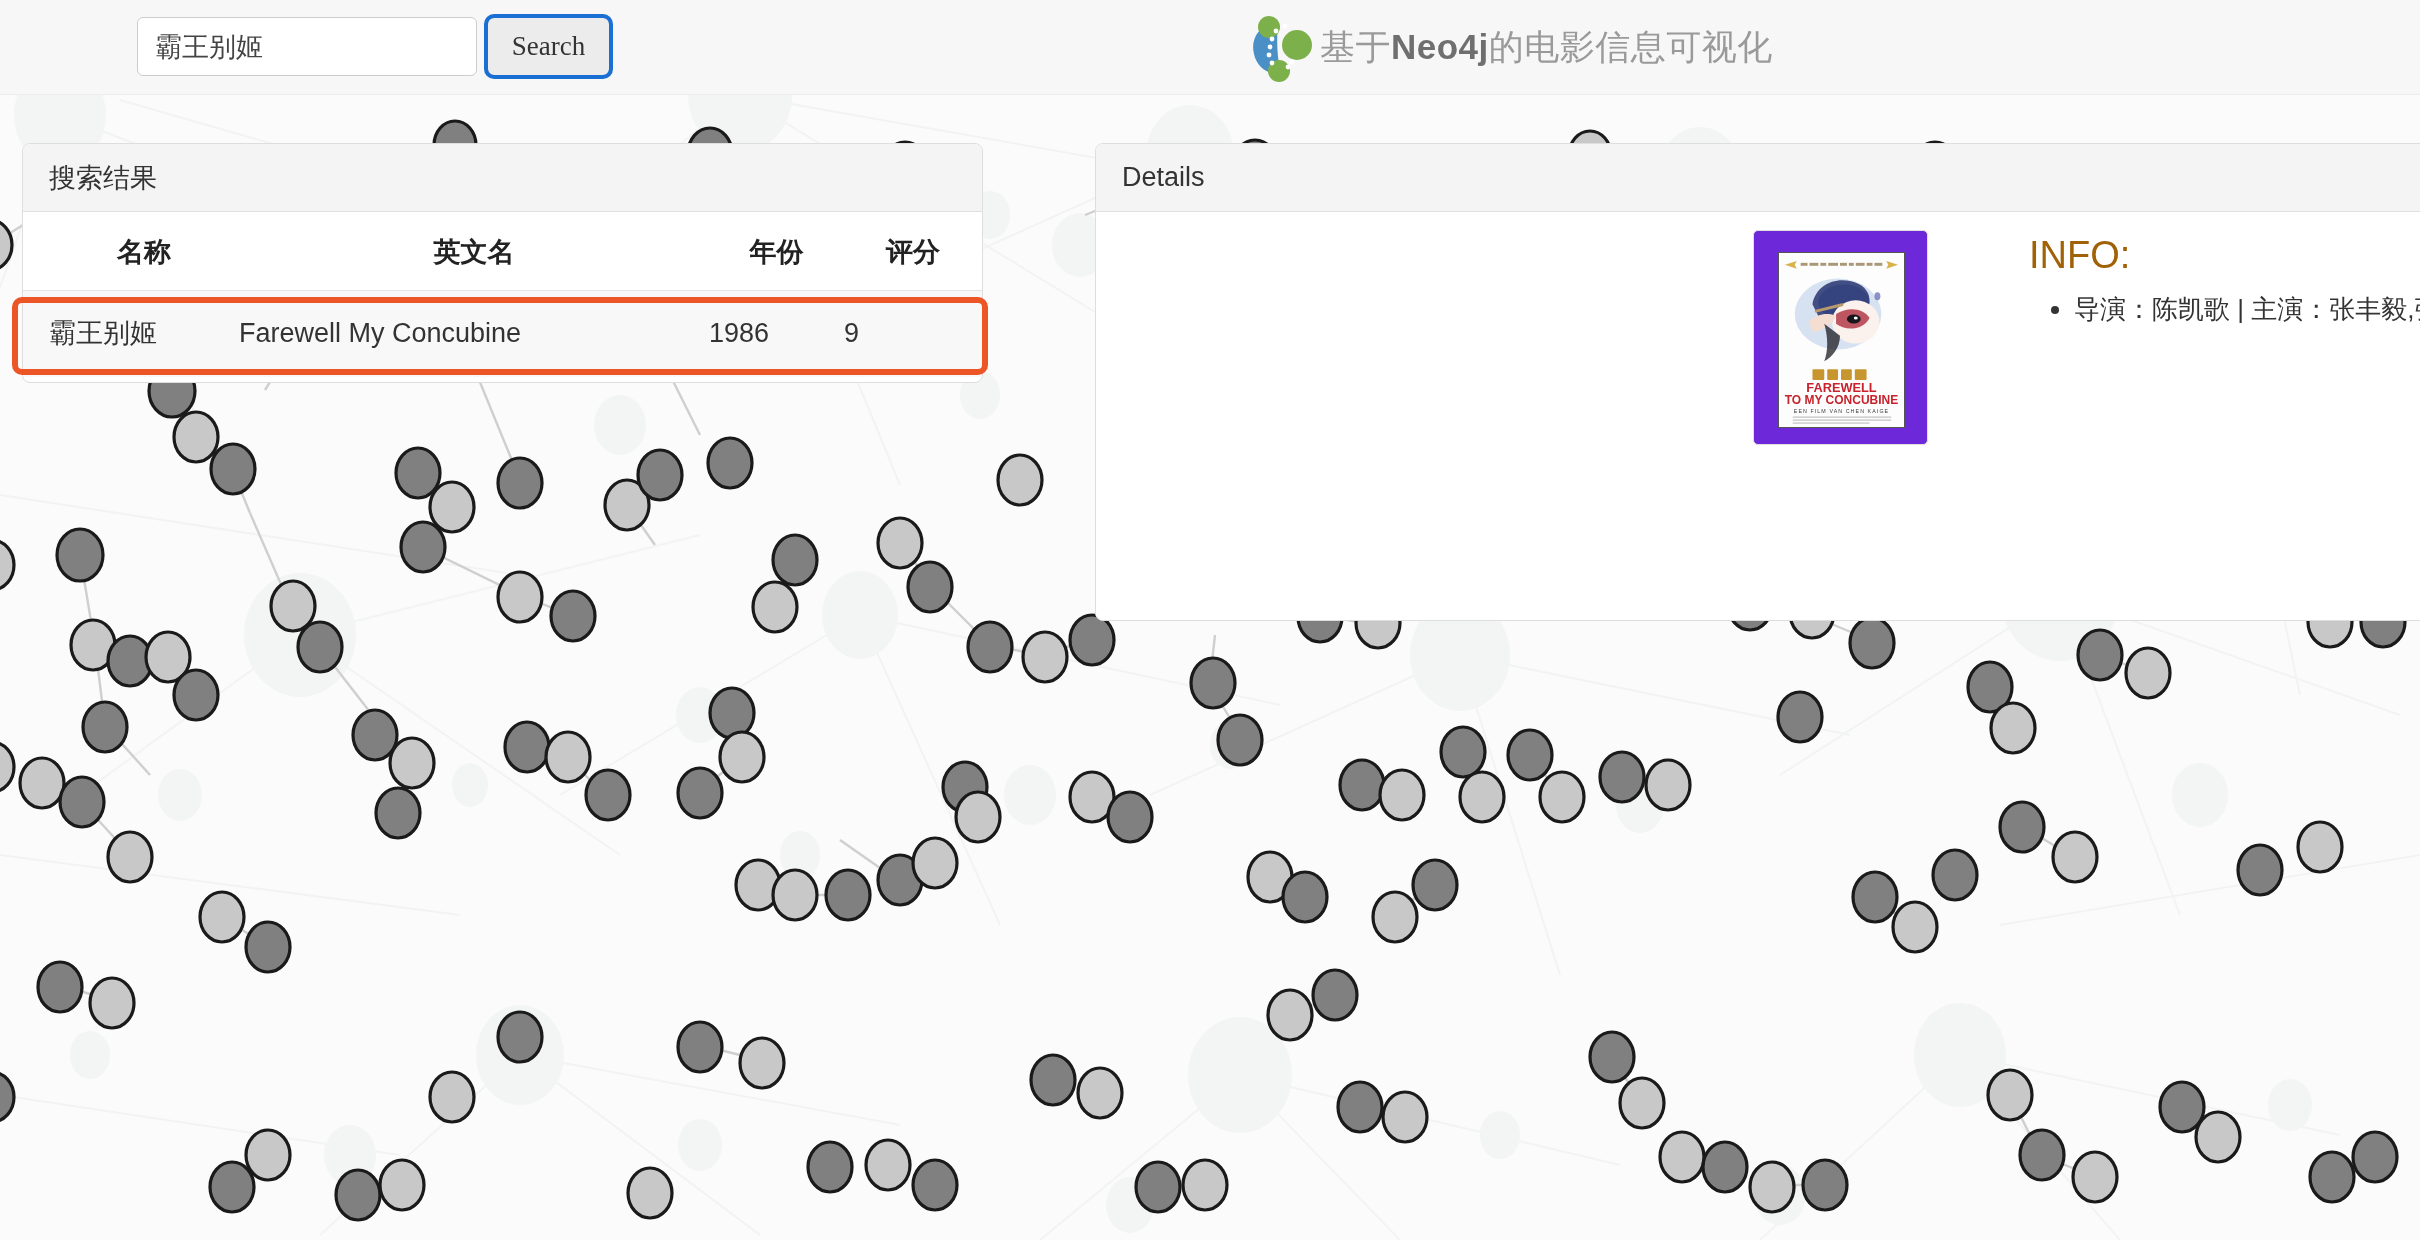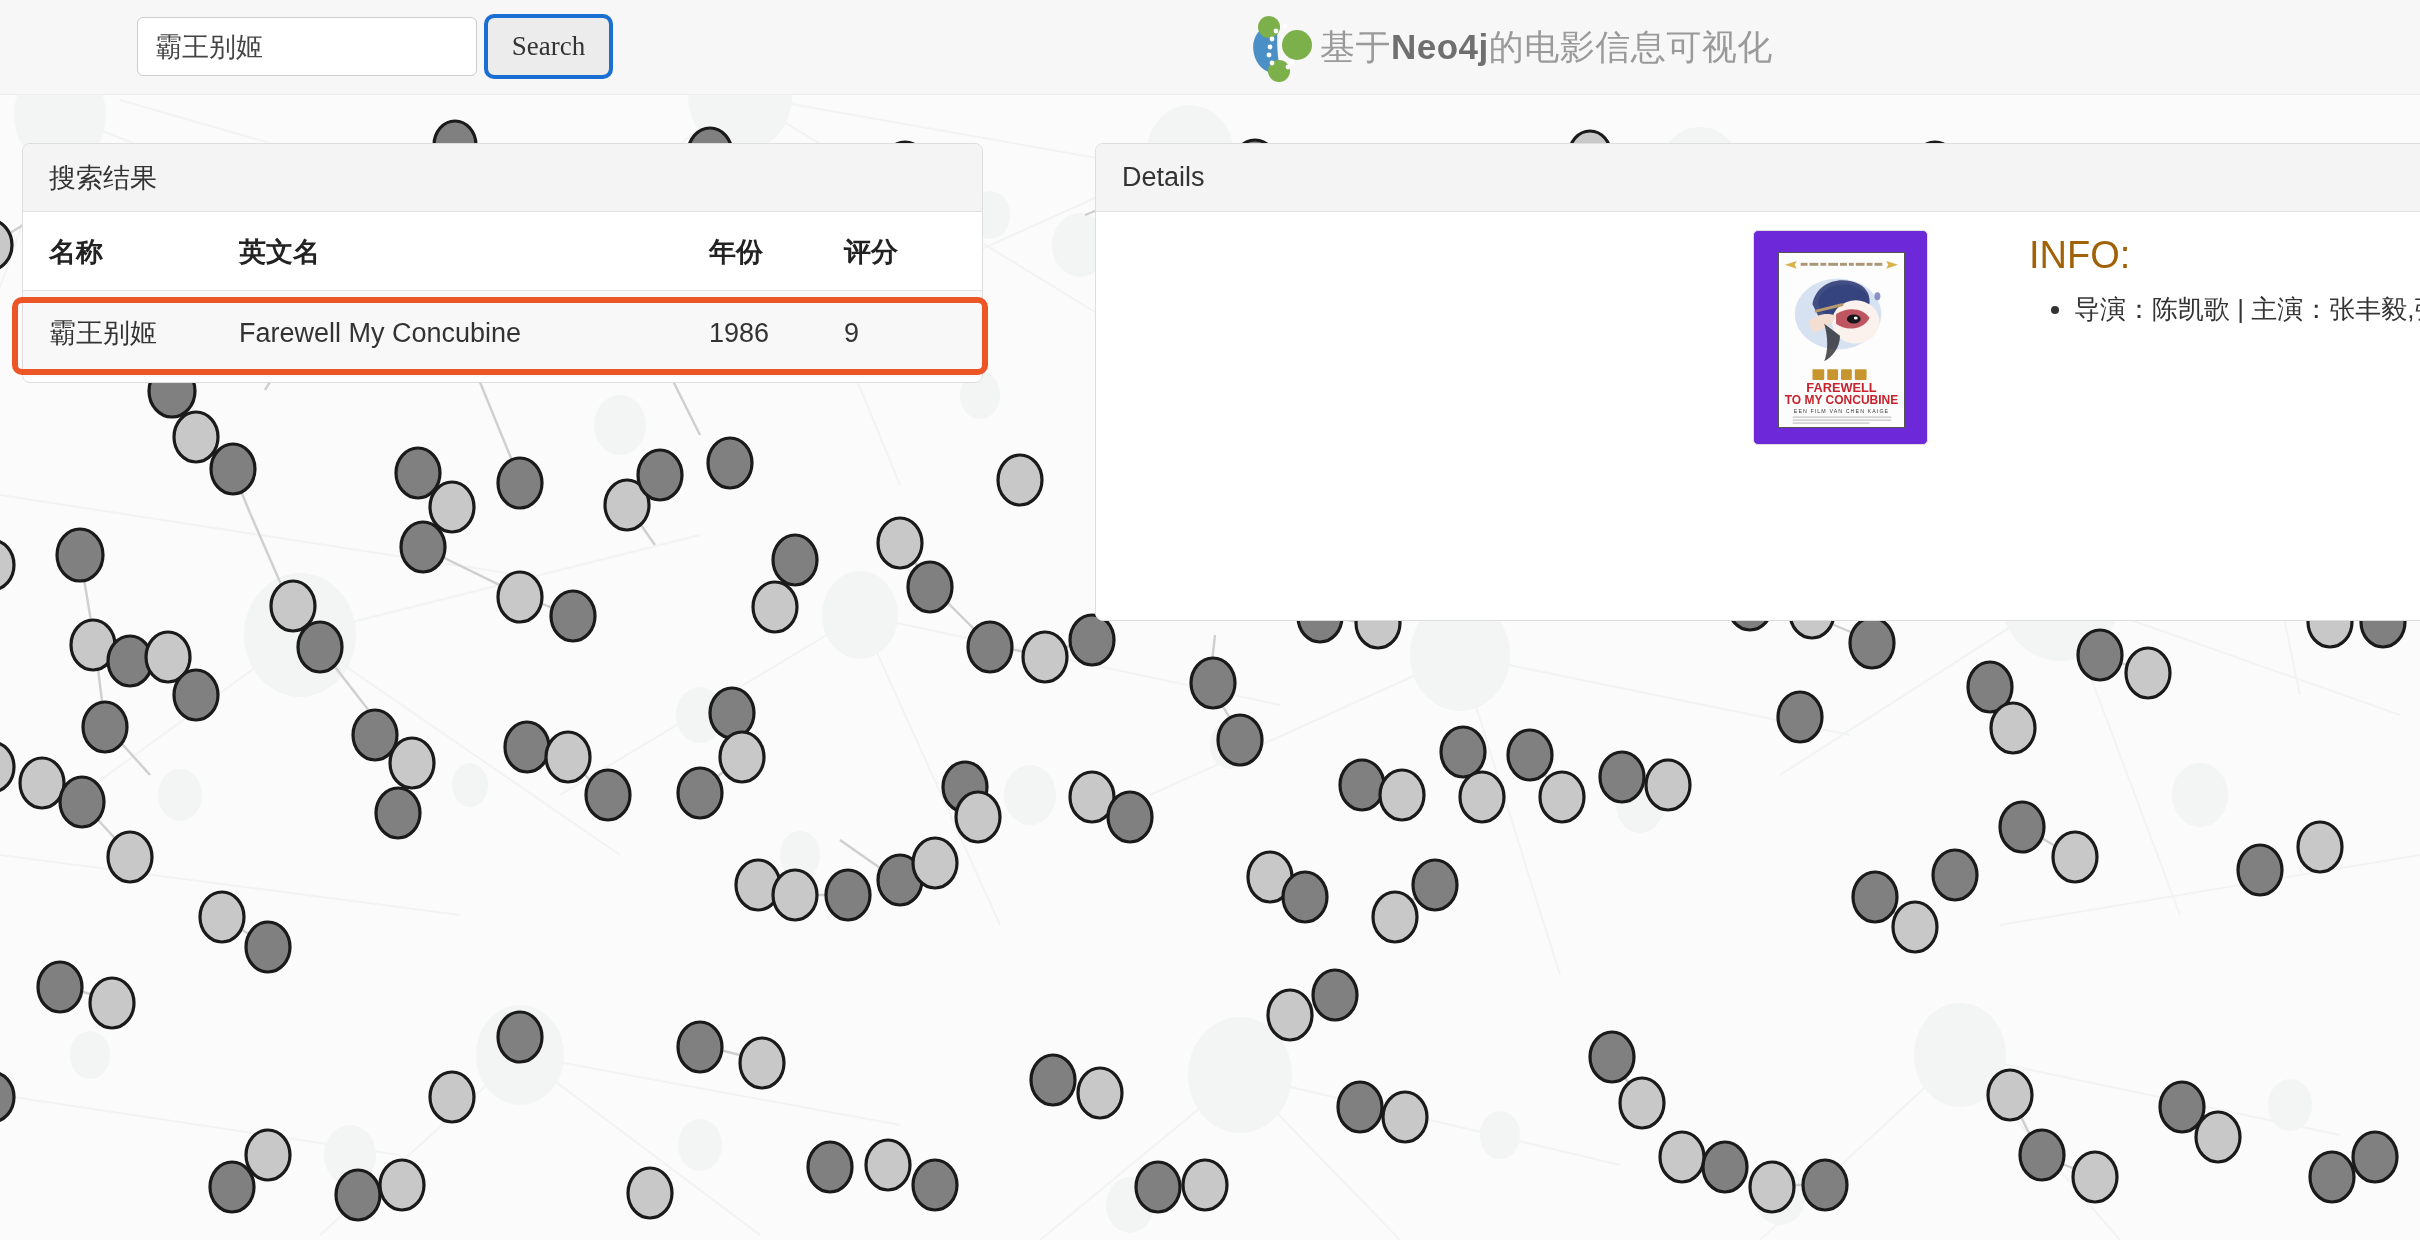--- a/index.html
+++ b/index.html
@@ -110,21 +110,21 @@
     color: #333;
     box-sizing: border-box;
   }
 
   #results-panel { left: 22px; top: 143px; width: 961px; height: 240px; }
   #details-panel { left: 1095px; top: 143px; width: 1367px; height: 478px; }
 
   
   #results-table { width: 100%; border-collapse: collapse; }
   #results-table th {
-    text-align: left;
+    text-align: center;
     font-size: 27px;
     color: #222;
     font-weight: 700;
     padding: 22px 0 20px 0;
     border-bottom: 1px solid #e4e4e4;
   }
   #results-table td {
     font-size: 27px;
     color: #333;
     padding: 24px 0 26px 0;

